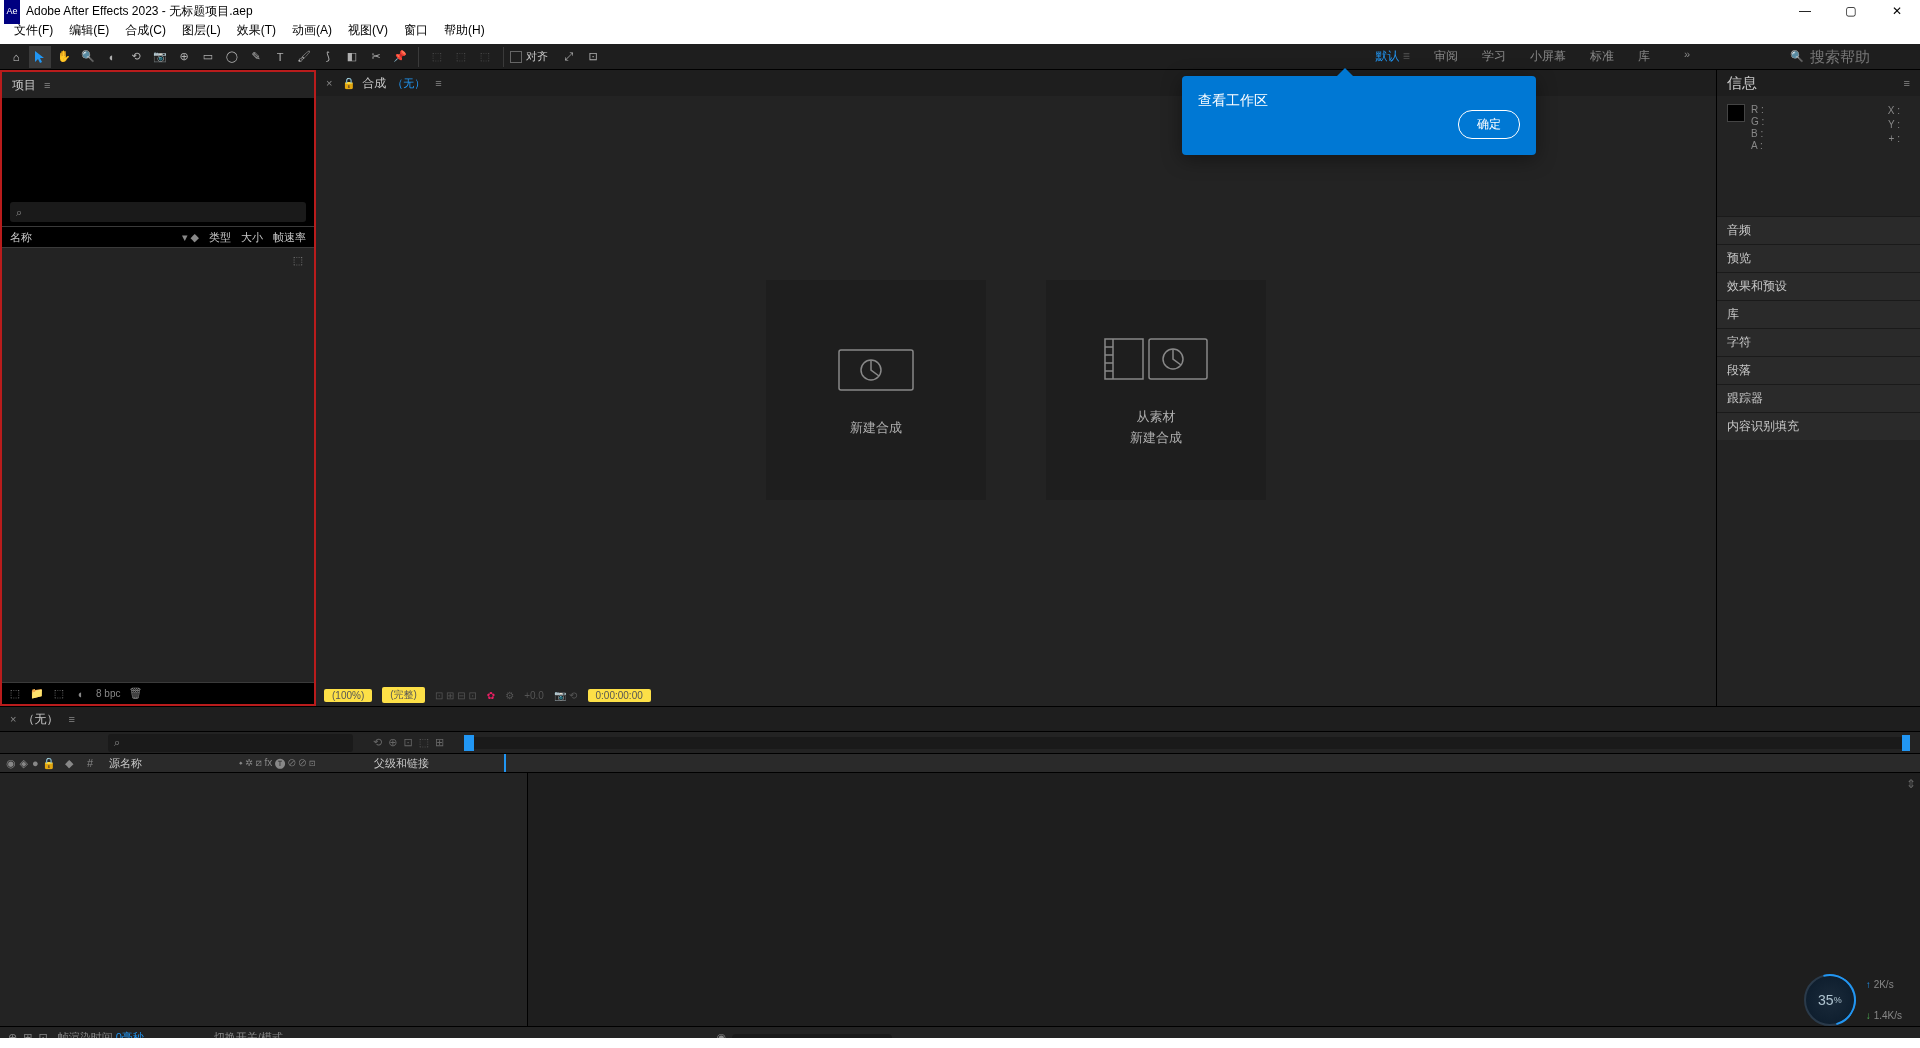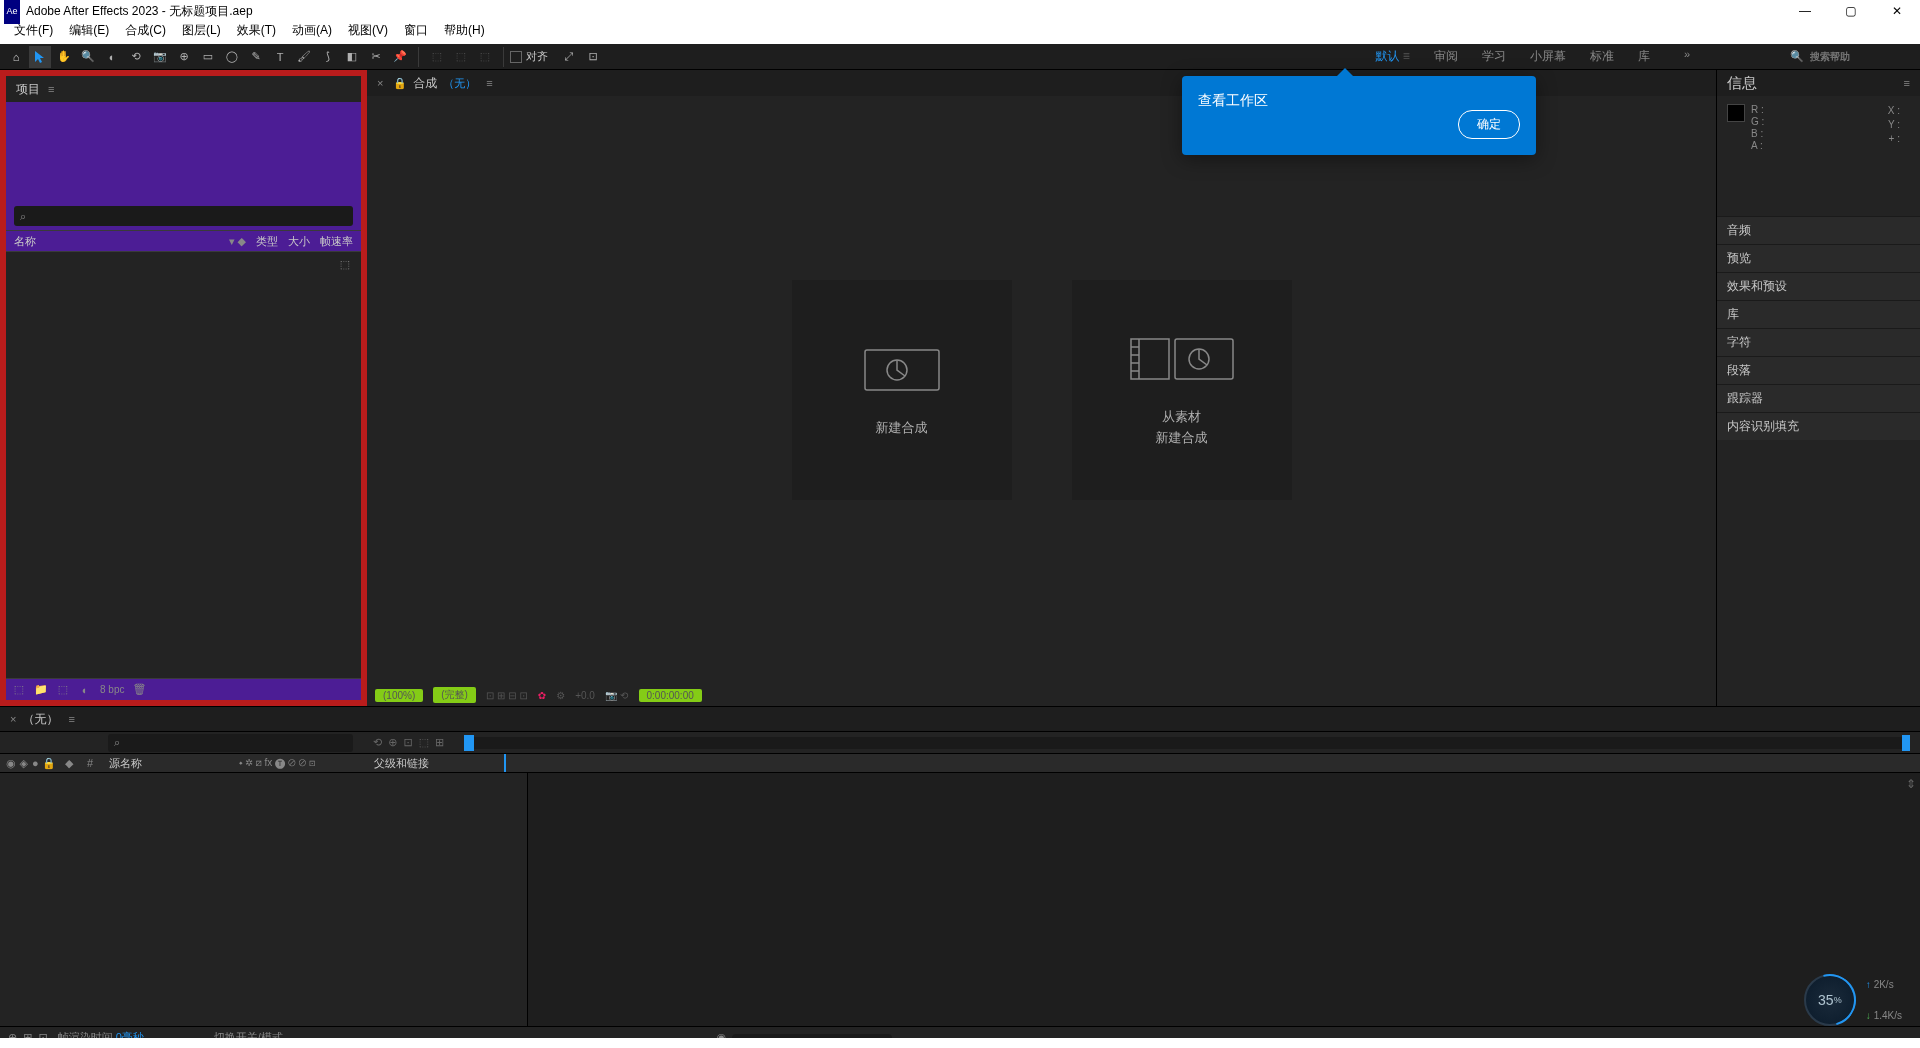--- a/index.html
+++ b/index.html
@@ -26,27 +26,27 @@
 .toolbar .tb.home { color: #d0d0d0; }
 .toolbar .tb.arrow svg { fill: #2196f3; }
 .toolbar .sep { width: 1px; height: 20px; background: #3a3a3a; margin: 0 6px; }
 .toolbar .snap { display: flex; align-items: center; gap: 4px; color: #c8c8c8; font-size: 11px; text-align: center; }
 .toolbar .snap .cb { width: 12px; height: 12px; border: 1px solid #666; }
 .toolbar .ws-tabs { position: absolute; right: 230px; display: flex; gap: 24px; }
 .toolbar .ws-tabs .ws { color: #888; font-size: 12px; }
 .toolbar .ws-tabs .ws.active { color: #2196f3; }
 .toolbar .ws-chevron { color: #888; margin-left: 10px; }
 .toolbar .search { position: absolute; right: 10px; display: flex; align-items: center; gap: 6px; color: #888; }
-.toolbar .search input { background: transparent; border: none; color: #888; font-size: 10px; width: 100px; outline: none; font-weight: bold; }
+.toolbar .search input { background: transparent; border: none; color: #888; font-size: 15px; width: 100px; outline: none; }
 
 
 .main-row { flex: 1; display: flex; min-height: 0; }
 
 
-.project { width: 367px; border: 6px solid #b91c1c; background: #4c1d95; display: flex; flex-direction: column; }
+.project { width: 316px; border: 2px solid #b91c1c; background: #000000; display: flex; flex-direction: column; }
 .project .p-head { height: 26px; display: flex; align-items: center; padding: 0 10px; gap: 6px; background: #232323; }
 .project .p-head .lbl { color: #c8c8c8; font-size: 12px; }
 .project .p-head .menu { color: #888; margin-left: 2px; }
 .project .p-spacer { height: 100px; }
 .project .p-search { margin: 4px 8px; height: 20px; background: #1a1a1a; border-radius: 3px; display: flex; align-items: center; padding: 0 6px; }
 .project .p-search .mag { color: #888; font-size: 11px; }
 .project .p-cols { height: 22px; border-top: 1px solid #3a3a3a; border-bottom: 1px solid #3a3a3a; display: flex; align-items: center; padding: 0 8px; gap: 10px; font-size: 11px; color: #c8c8c8; }
 .project .p-cols .c-name { flex: 1; }
 .project .p-cols .c-tag { color: #888; }
 .project .p-body { flex: 1; background: #232323; position: relative; }
@@ -61,21 +61,21 @@
 .viewer .v-tabs .x { color: #888; }
 .viewer .v-tabs .lock { color: #888; margin-left: 4px; }
 .viewer .v-tabs .lbl { color: #c8c8c8; font-size: 12px; }
 .viewer .v-tabs .none { color: #2196f3; }
 .viewer .v-tabs .menu { color: #888; margin-left: 4px; }
 .viewer .v-body { flex: 1; background: #232323; display: flex; align-items: center; justify-content: center; gap: 60px; }
 .viewer .card { width: 220px; height: 220px; background: #1e1e1e; display: flex; flex-direction: column; align-items: center; justify-content: center; gap: 20px; color: #b0b0b0; }
 .viewer .card svg { stroke: #888; }
 .viewer .card .txt { font-size: 13px; text-align: center; line-height: 1.6; }
 .viewer .v-foot { height: 22px; background: #232323; display: flex; align-items: center; padding: 0 8px; gap: 10px; color: #555; font-size: 10px; }
-.viewer .v-foot .pill { background: #84cc16; padding: 1px 8px; border-radius: 2px; text-align: center; }
+.viewer .v-foot .pill { background: #fde047; padding: 1px 8px; border-radius: 2px; text-align: center; }
 
 
 .right { width: 203px; background: #232323; display: flex; flex-direction: column; }
 .right .r-head { height: 26px; display: flex; align-items: center; justify-content: space-between; padding: 0 10px; background: #1e1e1e; }
 .right .r-head .lbl { color: #c8c8c8; font-size: 15px; }
 .right .info-body { height: 80px; padding: 8px 10px; display: flex; gap: 30px; font-size: 10px; color: #888; align-items: flex-start; }
 .right .info-left { display: flex; gap: 6px; align-items: flex-start; }
 .right .swatch { width: 18px; height: 18px; background: #000; border: 1px solid #444; }
 .right .rgb { display: flex; flex-direction: column; line-height: 1.2; }
 .right .info-right { display: flex; flex-direction: column; line-height: 1.4; margin-left: auto; text-align: right; padding-right: 10px;}

